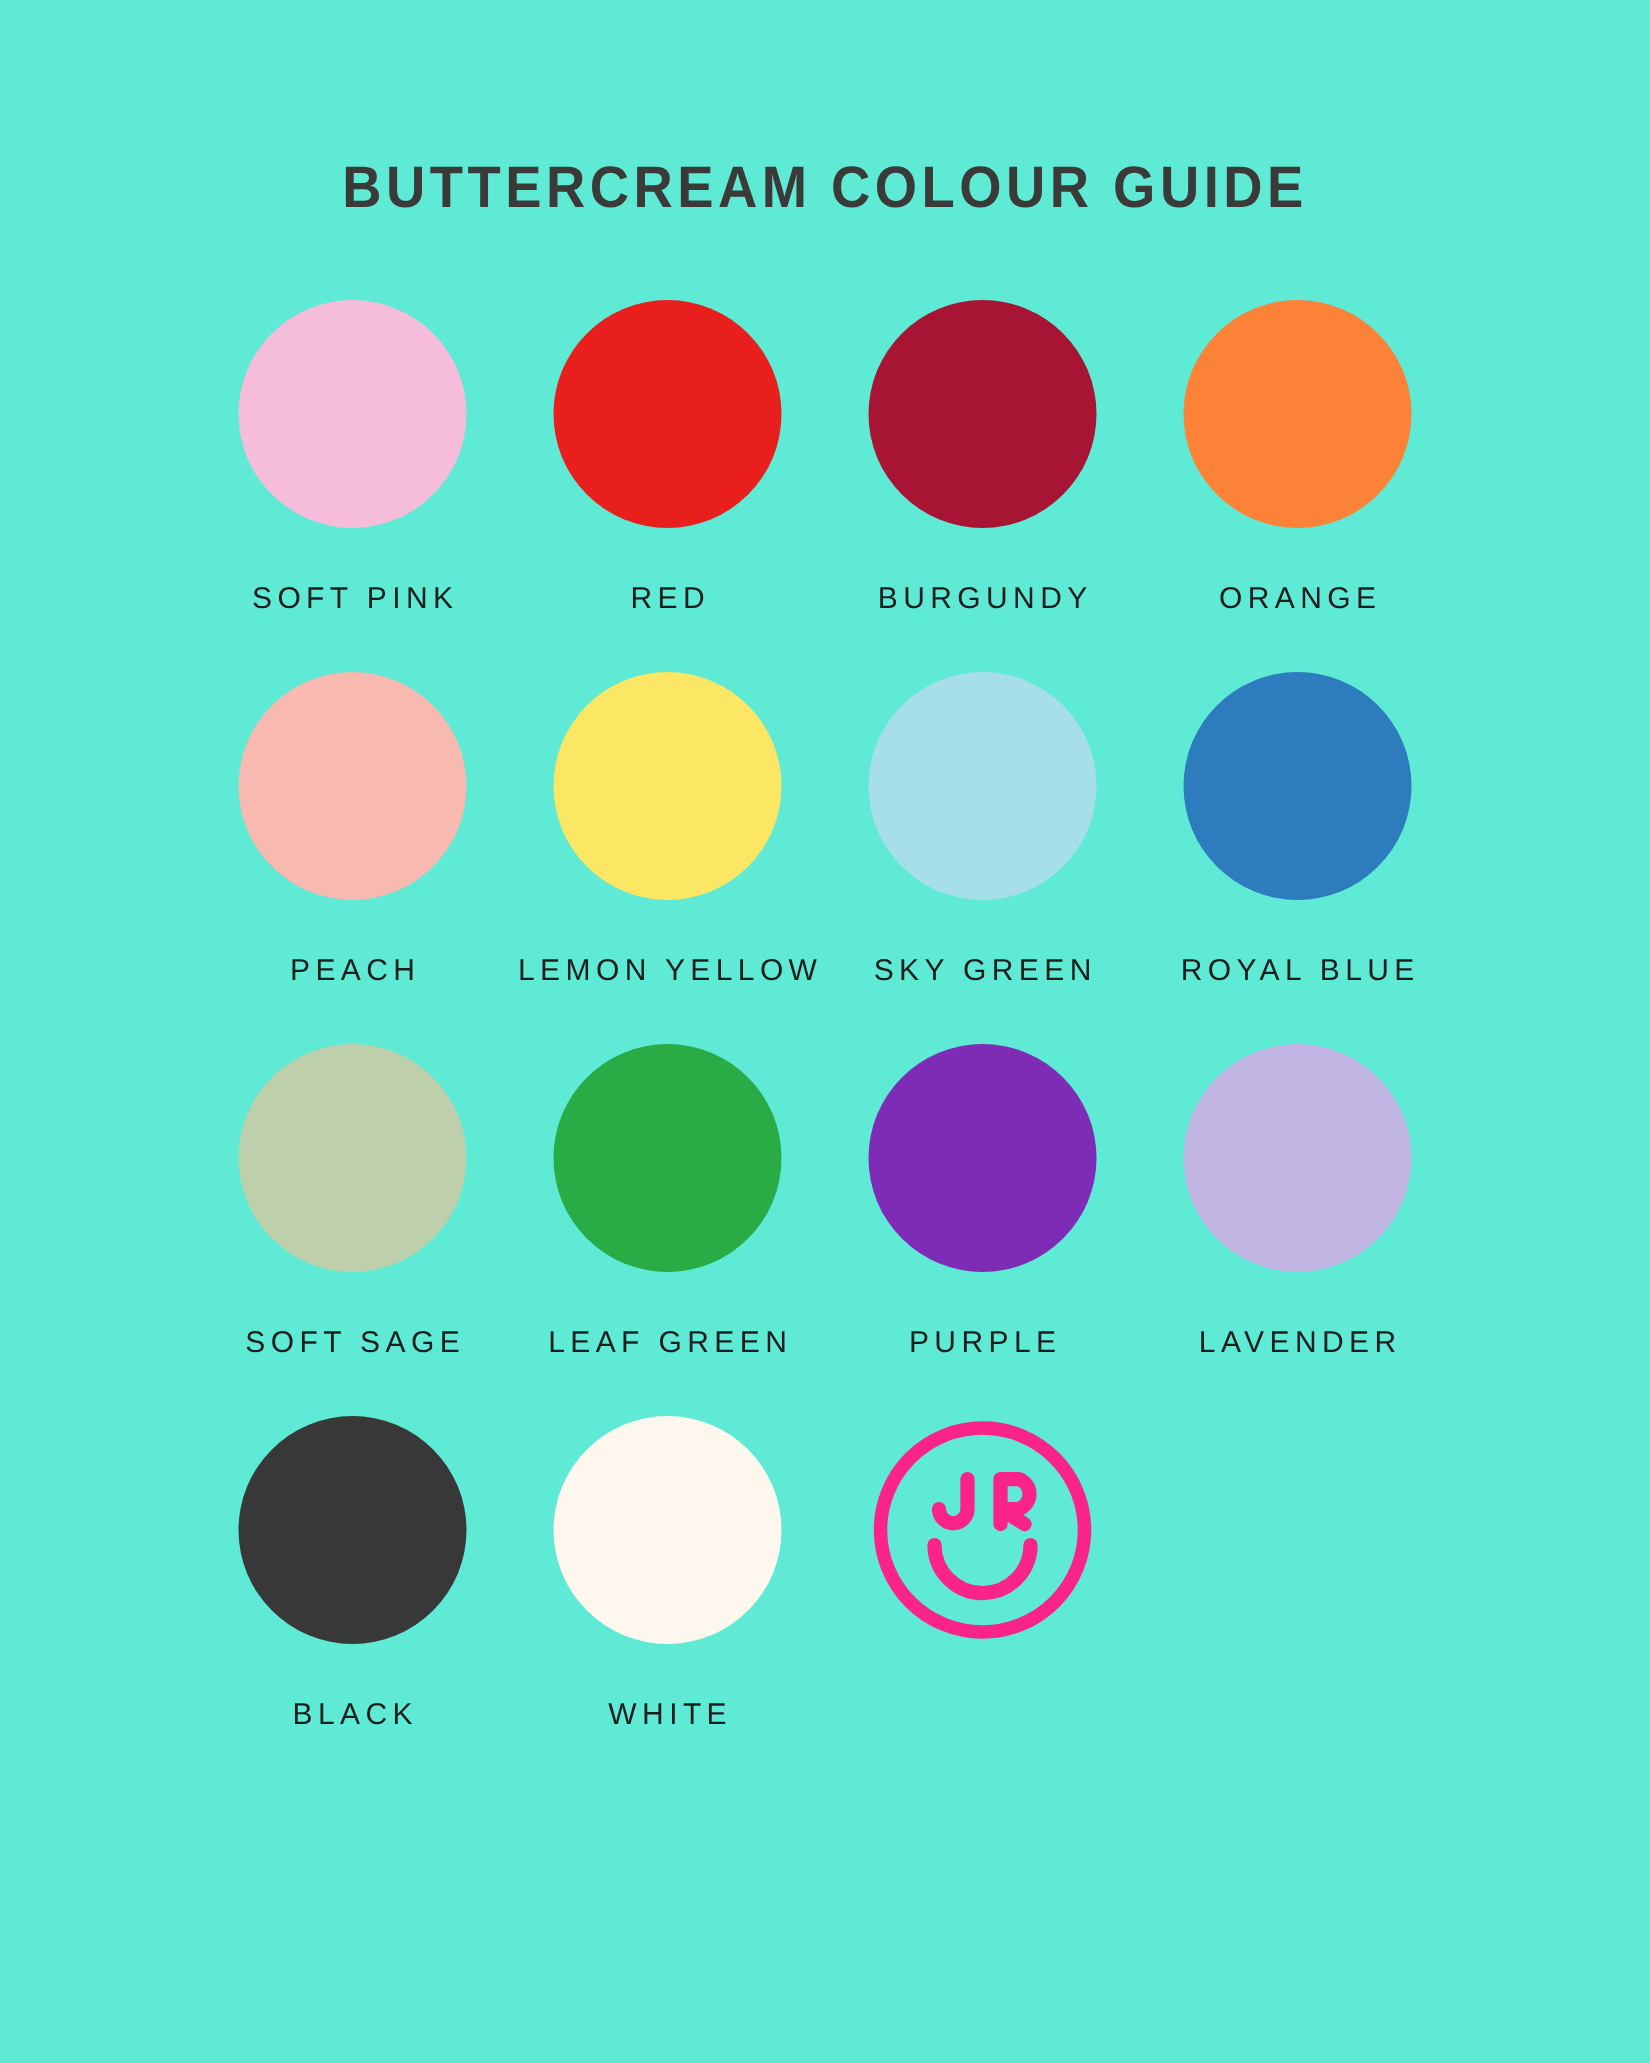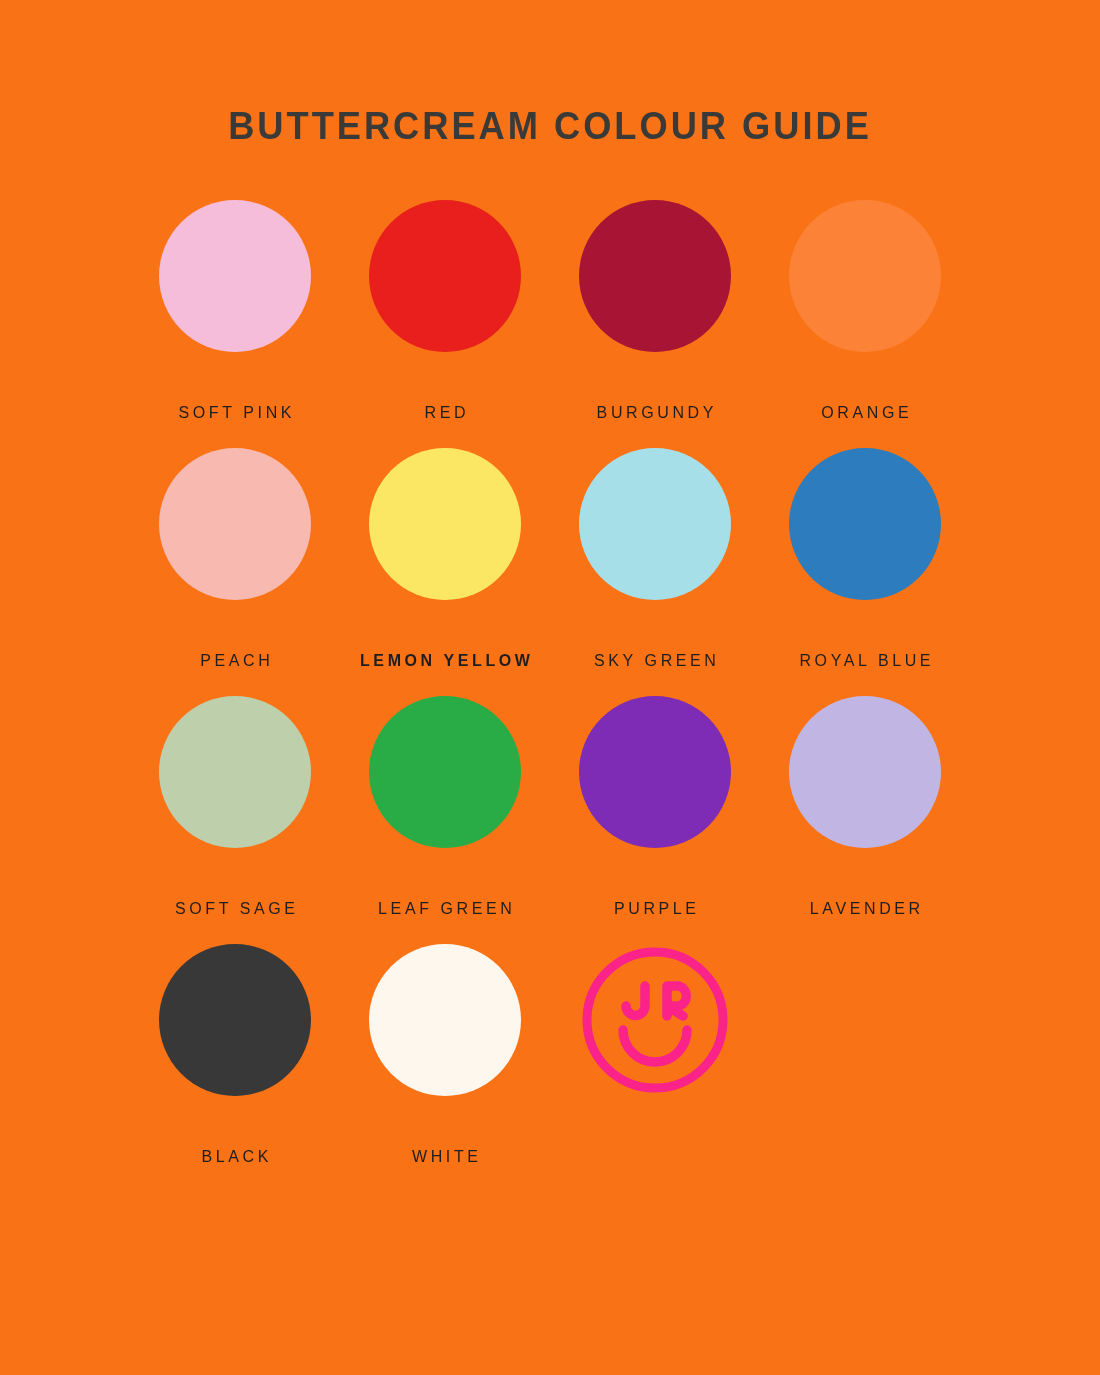--- a/index.html
+++ b/index.html
@@ -58,23 +58,23 @@
   }
 
   .swatch {
     width: 152px;
     height: 152px;
     border-radius: 50%;
     flex: 0 0 auto;
   }
 
   .swatch-label {
-    margin-top: 52px;
+    margin-top: 36px;
     font-family: "Liberation Sans", sans-serif;
-    font-size: 16px;
+    font-size: 20px;
     font-weight: normal;
     letter-spacing: 3.6px;
     color: #1E1E1E;
     text-align: center;
     white-space: nowrap;
     text-indent: 3.6px;
   }
 
   
   .logo-cell {
@@ -103,21 +103,21 @@
     font-family: "Liberation Serif", serif;
     font-style: italic;
     font-size: 20px;
     letter-spacing: 0.1px;
     color: #2E2E2E;
   }
 </style>
 </head>
 <body style="background: rgb(228, 226, 223);">
 
-<div class="page" style="background: #f97316;">
+<div class="page" style="background: #5eead4;">
 
   <div class="title" style="color: rgb(58, 58, 56);">BUTTERCREAM COLOUR GUIDE</div>
 
   <div class="grid">
 
     <div class="cell">
       <div class="swatch" style="background: rgb(245, 189, 217);"></div>
       <div class="swatch-label" style="color: rgb(30, 30, 30);">SOFT PINK</div>
     </div>
     <div class="cell">
@@ -132,21 +132,21 @@
     <div class="cell">
       <div class="swatch" style="background: rgb(252, 130, 56);"></div>
       <div class="swatch-label" style="color: rgb(30, 30, 30); text-align: center;">ORANGE</div>
     </div>
     <div class="cell">
       <div class="swatch" style="background: rgb(247, 185, 176);"></div>
       <div class="swatch-label" style="color: rgb(30, 30, 30); text-align: right;">PEACH</div>
     </div>
     <div class="cell">
       <div class="swatch" style="background: rgb(252, 231, 100);"></div>
-      <div class="swatch-label" style="color: rgb(30, 30, 30); font-weight: bold;">LEMON YELLOW</div>
+      <div class="swatch-label" style="color: rgb(30, 30, 30);">LEMON YELLOW</div>
     </div>
     <div class="cell">
       <div class="swatch" style="background: rgb(166, 223, 232);"></div>
       <div class="swatch-label" style="color: rgb(30, 30, 30);">SKY GREEN</div>
     </div>
 
     <div class="cell">
       <div class="swatch" style="background: rgb(45, 124, 190);"></div>
       <div class="swatch-label" style="color: rgb(30, 30, 30);">ROYAL BLUE</div>
     </div>

